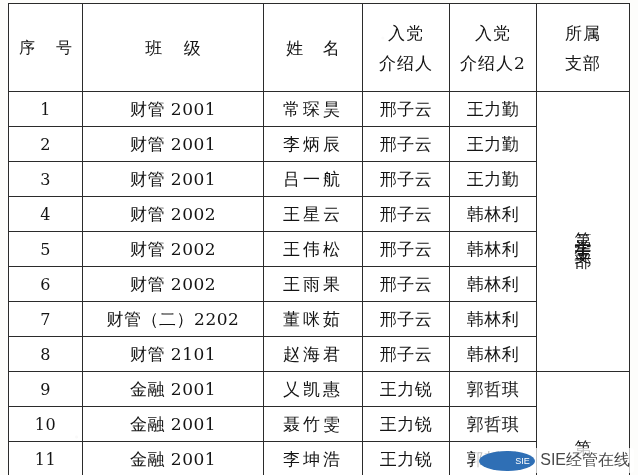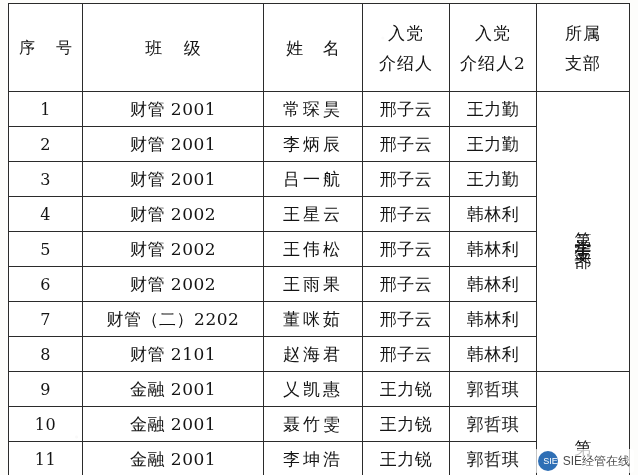--- a/index.html
+++ b/index.html
@@ -82,25 +82,26 @@
     border-radius: 3px;
   }
   .wm-logo {
     width: 20px;
     height: 20px;
     border-radius: 50%;
     background: #2f6fb5;
     color: #fff;
     font-size: 9px;
     line-height: 20px;
-    text-align: right;
+    text-align: left;
     font-family: "Liberation Sans", sans-serif;
+    padding-left: 36px;
   }
   .wm-text {
-    font-size: 12px;
+    font-size: 16px;
     color: #4a4a4a;
     font-family: "Liberation Sans", sans-serif;
     white-space: nowrap;
   }
   
   .speckle {
     position: absolute;
     inset: 0;
     pointer-events: none;
     background:

